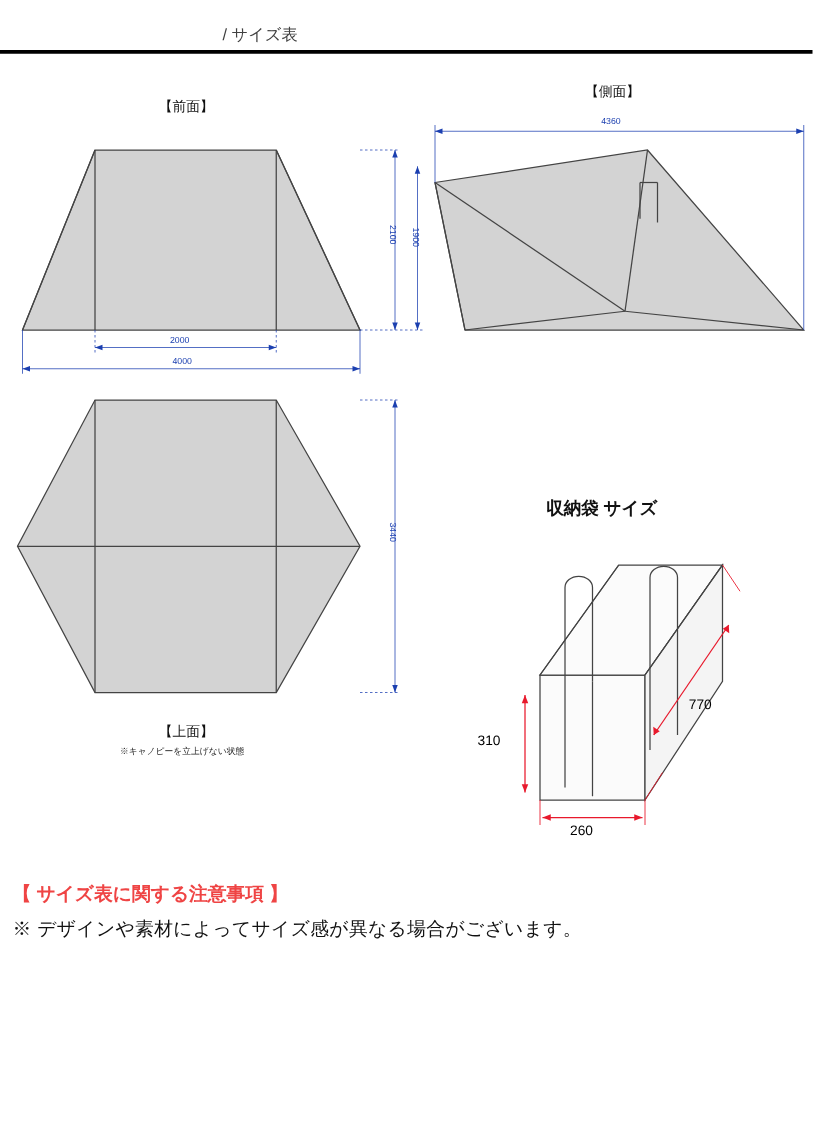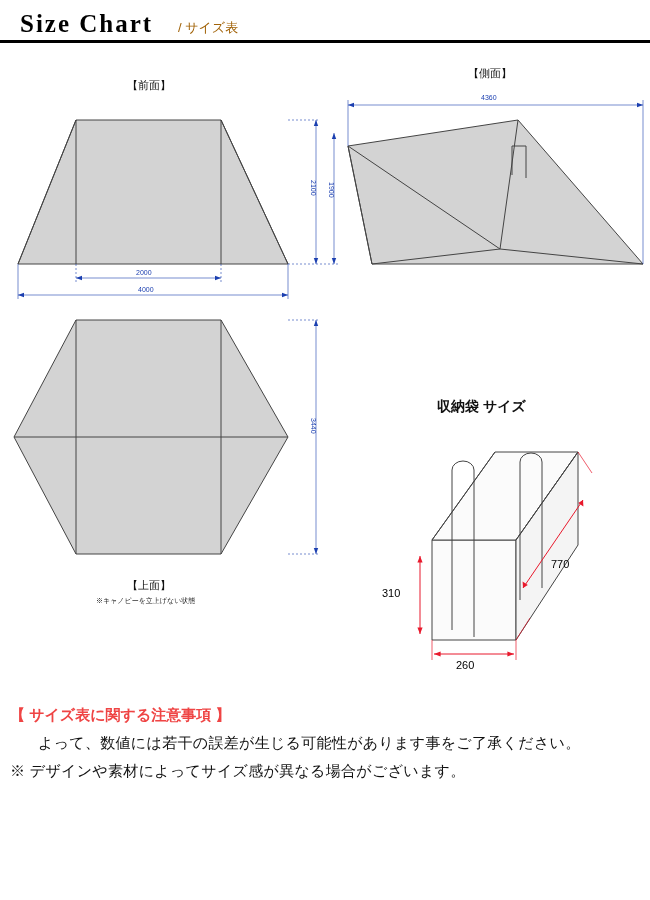--- a/index.html
+++ b/index.html
@@ -18,21 +18,21 @@
     position:absolute;left:0;top:6px;width:650px;height:36px;
   }
   .header-title{
     position:absolute;left:20px;top:4px;
     font-family:"Liberation Serif", serif;
     font-size:25px;font-weight:bold;letter-spacing:2px;
     color:#000;
   }
   .header-sub{
     position:absolute;left:178px;top:13px;
-    font-size:13px;color:#a16207;
+    font-size:13px;color:#404040;
   }
   .header-rule{
     position:absolute;left:0;top:40px;width:650px;height:3px;background:#000;
   }
 
   
   .lbl{position:absolute;font-size:11px;color:#111;white-space:nowrap;}
   .lbl-sm{position:absolute;font-size:7px;color:#222;white-space:nowrap;}
   .dim{position:absolute;font-size:7px;color:#1b3fb0;white-space:nowrap;}
   .dim-r{position:absolute;font-size:11px;color:#000;white-space:nowrap;}
@@ -50,21 +50,20 @@
     font-size:15px;color:#111;padding-left:10px;margin-top:9px;letter-spacing:0.3px;
   }
   .note-line.indent{padding-left:38px;}
 </style>
 </head>
 <body>
 
 <div class="page">
 
   <div class="header">
-    <div class="header-title">Size Chart</div>
     <div class="header-sub">/ サイズ表</div>
   </div>
   <div class="header-rule"></div>
 
   <svg width="650" height="706" viewBox="0 0 650 706">
 
     <g>
       <polygon points="76,120 221,120 288,264 18,264" fill="#d3d3d3" stroke="#444" stroke-width="1"></polygon>
       <line x1="76" y1="120" x2="76" y2="264" stroke="#444" stroke-width="1"></line>
       <line x1="221" y1="120" x2="221" y2="264" stroke="#444" stroke-width="1"></line>
@@ -176,17 +175,16 @@
   <div class="dim" style="left:481px;top:94px;">4360</div>
   <div class="dim vert" style="left:310px;top:418px;">3440</div>
 
   <div class="lbl" style="left:437px;top:398px;font-size:14px;font-weight:bold;">収納袋 サイズ</div>
   <div class="dim-r" style="left:551px;top:558px;">770</div>
   <div class="dim-r" style="left:382px;top:587px;">310</div>
   <div class="dim-r" style="left:456px;top:659px;text-align:right;">260</div>
 
   <div class="notes">
     <div class="notes-title">【 サイズ表に関する注意事項 】</div>
-    <div class="note-line indent">よって、数値には若干の誤差が生じる可能性があります事をご了承ください。</div>
     <div class="note-line">※ デザインや素材によってサイズ感が異なる場合がございます。</div>
   </div>
 
 </div>
 
 </body></html>

